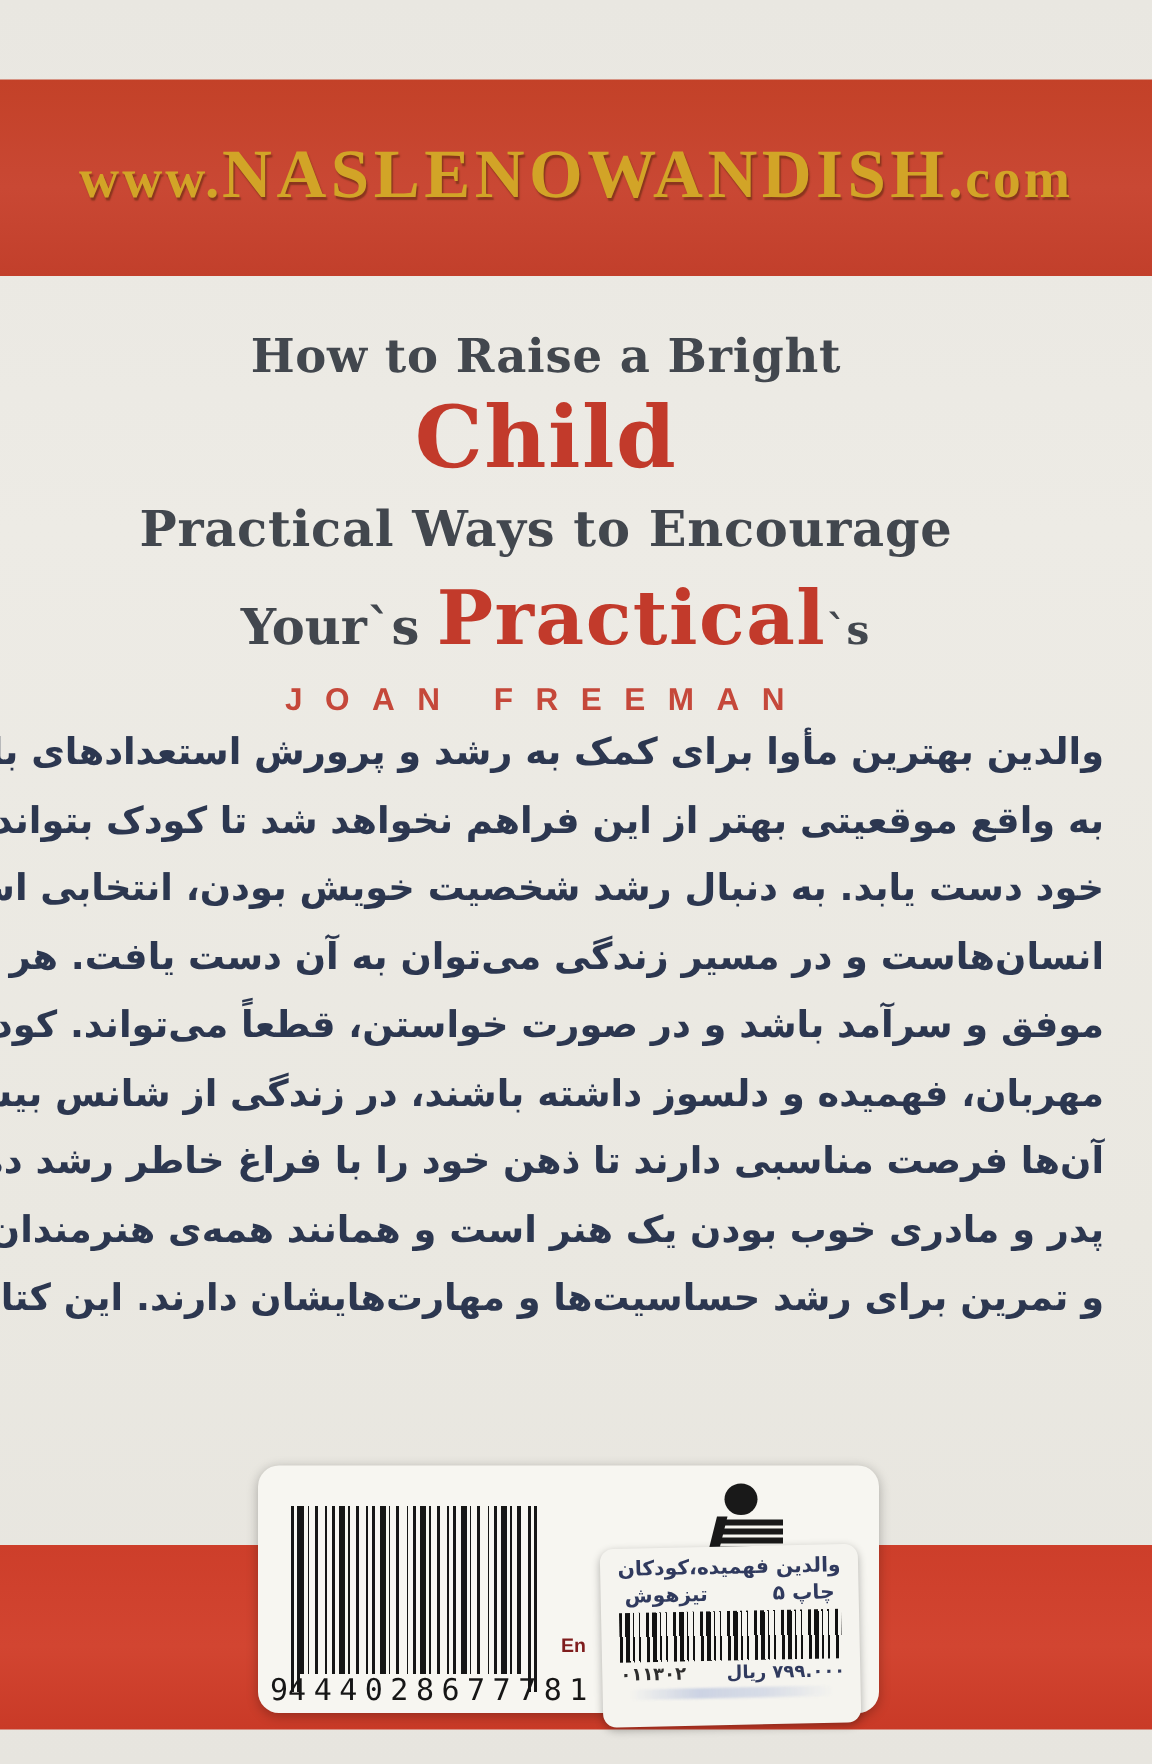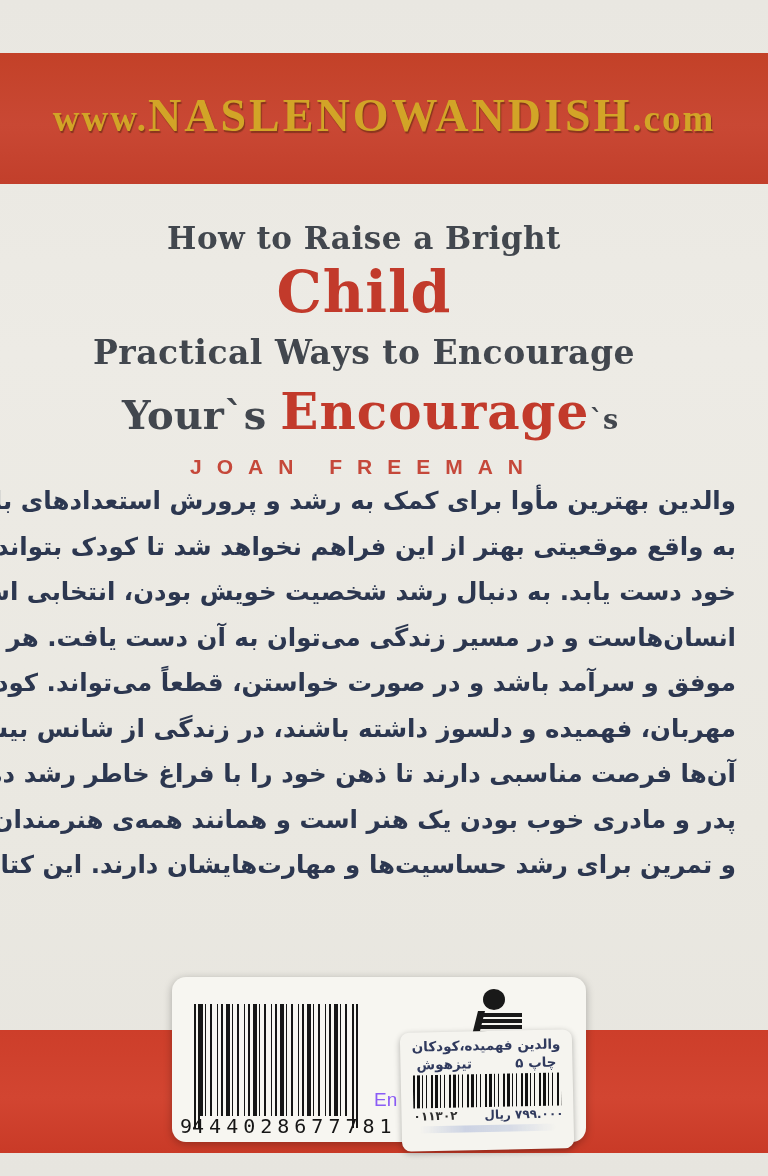--- a/index.html
+++ b/index.html
@@ -28,21 +28,21 @@
   
   .title-block{
     position:absolute;left:0;top:220px;width:768px;text-align:center;
     font-family:"DejaVu Serif", serif;font-weight:700;
     transform:translateX(-20px);
   }
   .t1{font-size:31px;color:#42474e;letter-spacing:.5px;}
   .t2{font-size:57px;color:#c23a2b;margin-top:2px;letter-spacing:1px;}
   .t3{font-size:33px;color:#42474e;margin-top:8px;letter-spacing:.5px;}
   .t4{margin-top:10px;color:#42474e;}
-  .t4 .pre{font-size:40px;margin-left:12px;}
+  .t4 .pre{font-size:33px;margin-left:12px;}
   .t4 .big{font-size:50px;color:#c23a2b;letter-spacing:1px;}
   .t4 .suf{font-size:27px;}
   .t-author{
     margin-top:14px;font-family:"Liberation Sans", sans-serif;
     font-size:21px;font-weight:700;color:#c5483a;letter-spacing:15px;
   }
 
   
   .persian{
     position:absolute;left:30px;top:478px;width:706px;
@@ -84,21 +84,21 @@
     font-family:"DejaVu Sans Mono", monospace;font-size:20px;color:#161616;
   }
   .ean-digits .grp{letter-spacing:5px;}
 
   .logo{position:absolute;left:294px;top:12px;width:58px;height:48px;}
   .logo .dot{position:absolute;left:17px;top:0;width:22px;height:21px;border-radius:50%;background:#191919;}
   .logo .slant{position:absolute;left:9px;top:22px;width:7px;height:24px;background:#191919;transform:skewX(-14deg);}
   .logo .bar{position:absolute;left:14px;height:4px;width:42px;background:#191919;}
   .logo .b1{top:24px;}.logo .b2{top:30px;}.logo .b3{top:36px;}.logo .b4{top:42px;}
 
-  .email-frag{position:absolute;left:202px;top:112px;font-size:19px;font-weight:400;color:#8b5cf6;}
+  .email-frag{position:absolute;left:202px;top:112px;font-size:13px;font-weight:700;color:#7f1d1d;}
 
   
   .sticker{
     position:absolute;left:401px;top:1031px;width:172px;height:119px;
     background:#f5f4ef;border-radius:9px;transform:rotate(-1.2deg);
     box-shadow:0 2px 6px rgba(0,0,0,.3);
     font-family:"DejaVu Sans", sans-serif;color:#303a5e;
     padding-top:6px;box-sizing:border-box;
   }
   .s-line1{text-align:center;font-size:13.5px;font-weight:700;}
@@ -124,21 +124,21 @@
 <div class="cover">
 
   <div class="band band-top">
     <div class="url"><span class="small">www.</span><span class="caps">NASLENOWANDISH</span><span class="small">.com</span></div>
   </div>
 
   <div class="title-block">
     <div class="t1">How to Raise a Bright</div>
     <div class="t2">Child</div>
     <div class="t3">Practical Ways to Encourage</div>
-    <div class="t4"><span class="pre">Your`s </span><span class="big">Encourage</span><span class="suf">`s</span></div>
+    <div class="t4"><span class="pre">Your`s </span><span class="big">Practical</span><span class="suf">`s</span></div>
     <div class="t-author">JOAN FREEMAN</div>
   </div>
 
   <div class="persian">
     <div class="p-line">والدین بهترین مأوا برای کمک به رشد و پرورش استعدادهای بالقوه فرزندانشان هستند .</div>
     <div class="p-line">به واقع موقعیتی بهتر از این فراهم نخواهد شد تا کودک بتواند به اوج توانایی‌ها و رشد ذهنی</div>
     <div class="p-line">خود دست یابد. به دنبال رشد شخصیت خویش بودن، انتخابی است که در پیش راه همه‌ی</div>
     <div class="p-line">انسان‌هاست و در مسیر زندگی می‌توان به آن دست یافت. هر کودکی می‌خواهد به طریقی</div>
     <div class="p-line">موفق و سرآمد باشد و در صورت خواستن، قطعاً می‌تواند. کودکان باهوش وقتی که والدینی</div>
     <div class="p-line">مهربان، فهمیده و دلسوز داشته باشند، در زندگی از شانس بیشتری برخوردارند و با این شرایط،</div>

